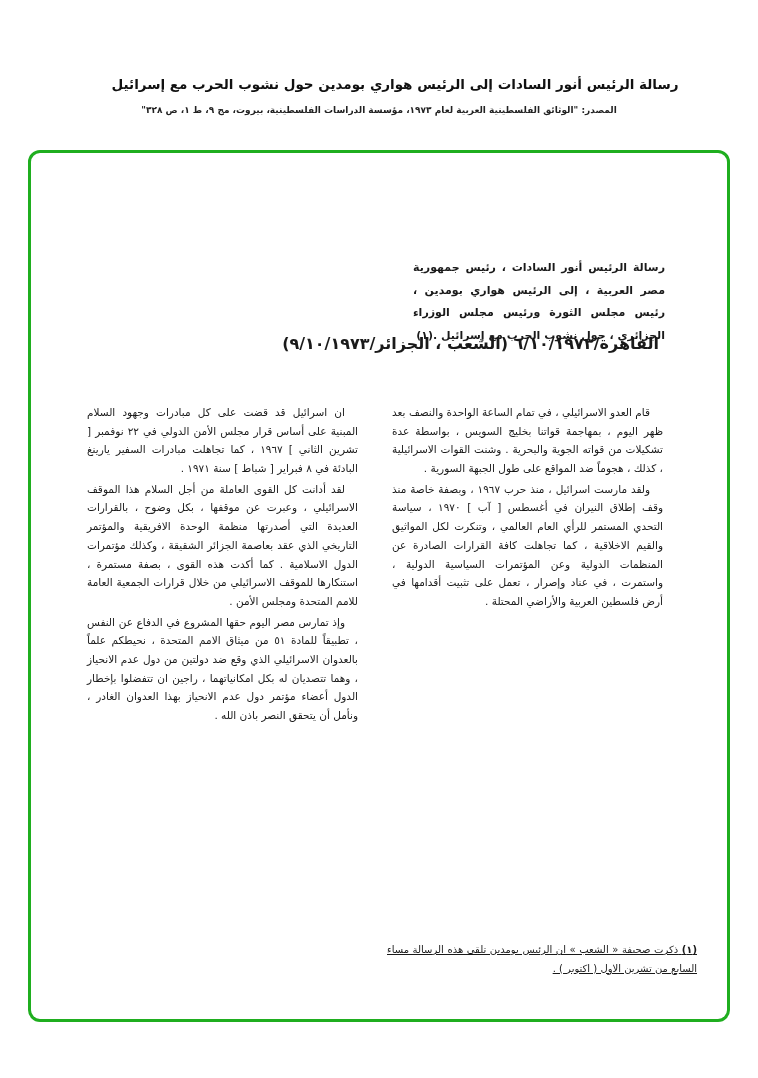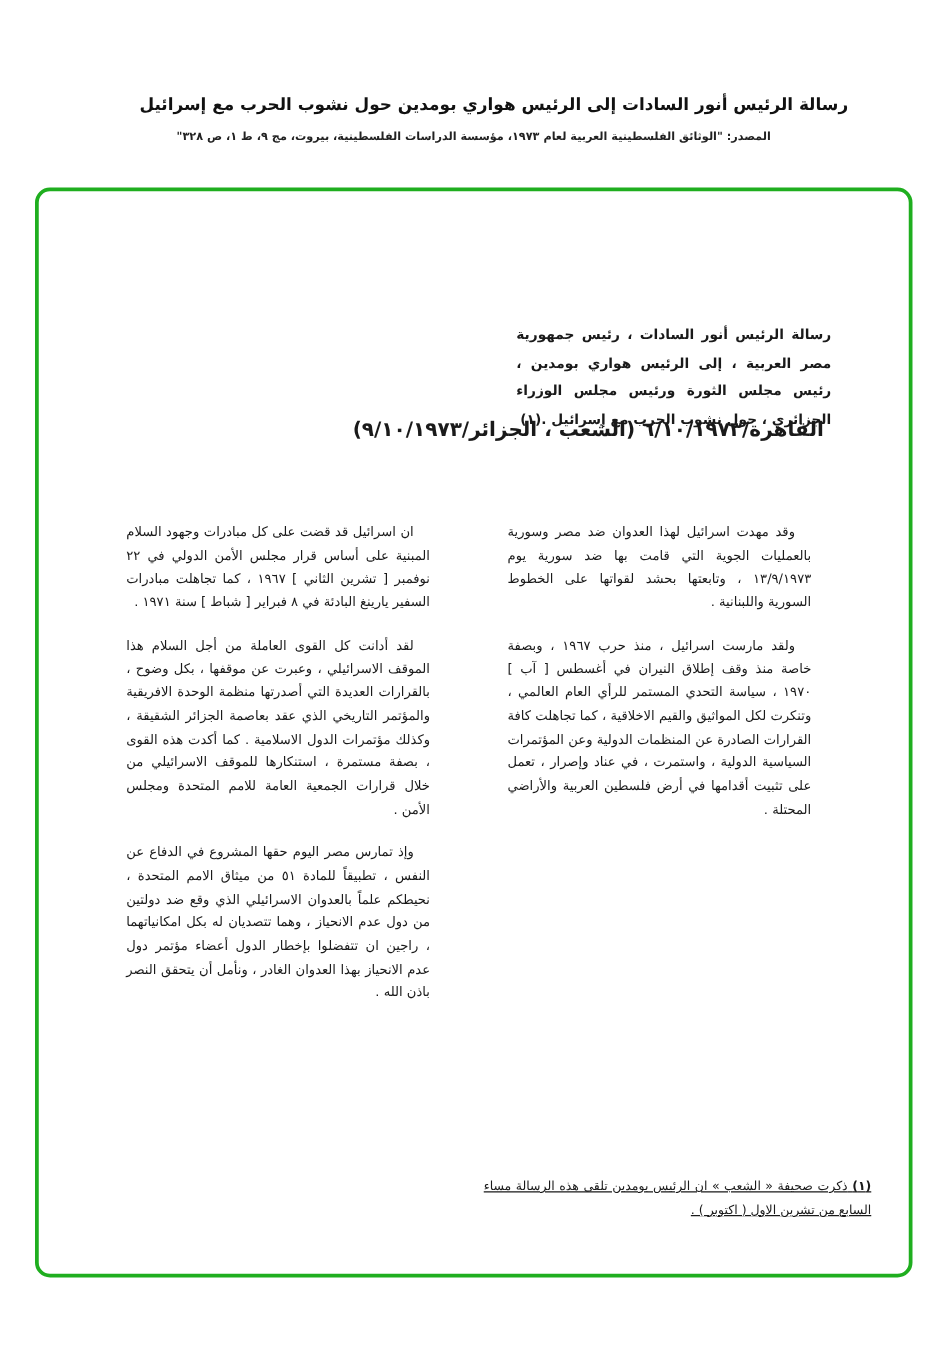--- a/index.html
+++ b/index.html
@@ -78,21 +78,21 @@
     display: flex;
     gap: 30px;
   }
   .body-col {
     flex: 1 1 0;
     font-size: 10.5px;
     line-height: 1.78;
     text-align: justify;
   }
   .body-col p {
-    margin: 16px;
+    margin: 2px;
     text-indent: 13px;
   }
   .footnote {
     position: absolute;
     top: 788px;
     right: 30px;
     width: 310px;
     font-size: 10px;
     line-height: 1.85;
     text-align: justify;
@@ -113,21 +113,21 @@
 
   <div class="doc-box">
 
     <div class="doc-heading">رسالة الرئيس أنور السادات ، رئيس جمهورية مصر العربية ، إلى الرئيس هواري بومدين ، رئيس مجلس الثورة ورئيس مجلس الوزراء الجزائري ، حول نشوب الحرب مع إسرائيل .(١)</div>
 
     <div class="doc-dateline">القاهرة/٦/١٠/١٩٧٣ (الشعب ، الجزائر/٩/١٠/١٩٧٣)</div>
 
     <div class="body-columns">
 
       <div class="body-col">
-        <p>وقد مهدت اسرائيل لهذا العدوان ضد مصر وسورية بالعمليات الجوية التي قامت بها ضد سورية يوم ١٣/٩/١٩٧٣ ، وتابعتها بحشد لقواتها على الخطوط السورية واللبنانية .</p>
+        <p>قام العدو الاسرائيلي ، في تمام الساعة الواحدة والنصف بعد ظهر اليوم ، بمهاجمة قواتنا بخليج السويس ، بواسطة عدة تشكيلات من قواته الجوية والبحرية . وشنت القوات الاسرائيلية ، كذلك ، هجوماً ضد المواقع على طول الجبهة السورية .</p>
         <p>ولقد مارست اسرائيل ، منذ حرب ١٩٦٧ ، وبصفة خاصة منذ وقف إطلاق النيران في أغسطس [ آب ] ١٩٧٠ ، سياسة التحدي المستمر للرأي العام العالمي ، وتنكرت لكل المواثيق والقيم الاخلاقية ، كما تجاهلت كافة القرارات الصادرة عن المنظمات الدولية وعن المؤتمرات السياسية الدولية ، واستمرت ، في عناد وإصرار ، تعمل على تثبيت أقدامها في أرض فلسطين العربية والأراضي المحتلة .</p>
       </div>
 
       <div class="body-col">
         <p>ان اسرائيل قد قضت على كل مبادرات وجهود السلام المبنية على أساس قرار مجلس الأمن الدولي في ٢٢ نوفمبر [ تشرين الثاني ] ١٩٦٧ ، كما تجاهلت مبادرات السفير يارينغ البادئة في ٨ فبراير [ شباط ] سنة ١٩٧١ .</p>
         <p>لقد أدانت كل القوى العاملة من أجل السلام هذا الموقف الاسرائيلي ، وعبرت عن موقفها ، بكل وضوح ، بالقرارات العديدة التي أصدرتها منظمة الوحدة الافريقية والمؤتمر التاريخي الذي عقد بعاصمة الجزائر الشقيقة ، وكذلك مؤتمرات الدول الاسلامية . كما أكدت هذه القوى ، بصفة مستمرة ، استنكارها للموقف الاسرائيلي من خلال قرارات الجمعية العامة للامم المتحدة ومجلس الأمن .</p>
         <p>وإذ تمارس مصر اليوم حقها المشروع في الدفاع عن النفس ، تطبيقاً للمادة ٥١ من ميثاق الامم المتحدة ، نحيطكم علماً بالعدوان الاسرائيلي الذي وقع ضد دولتين من دول عدم الانحياز ، وهما تتصديان له بكل امكانياتهما ، راجين ان تتفضلوا بإخطار الدول أعضاء مؤتمر دول عدم الانحياز بهذا العدوان الغادر ، ونأمل أن يتحقق النصر باذن الله .</p>
       </div>
 
     </div>

